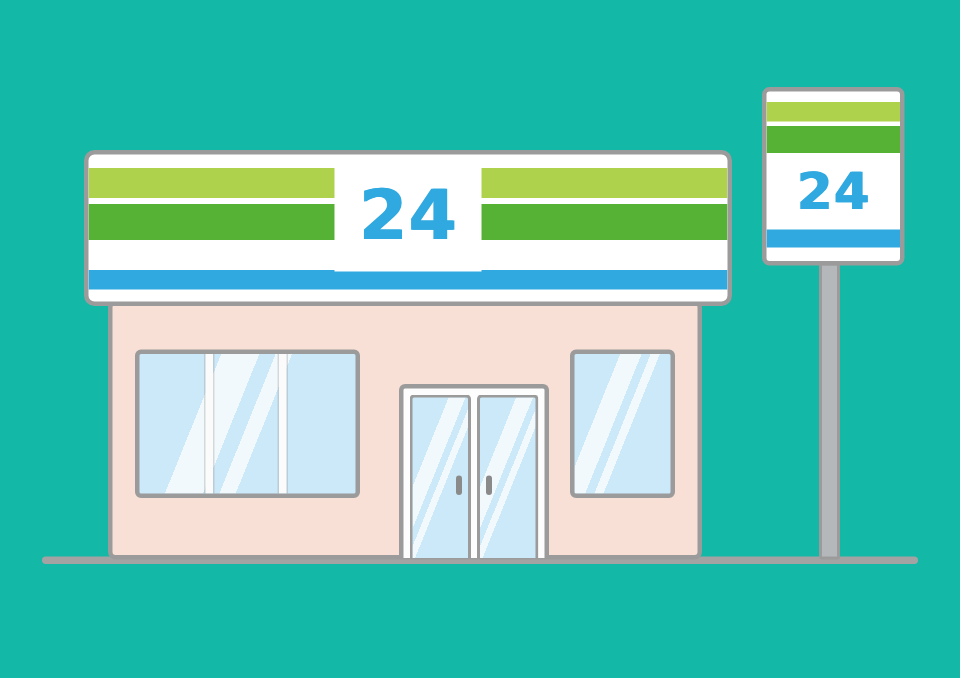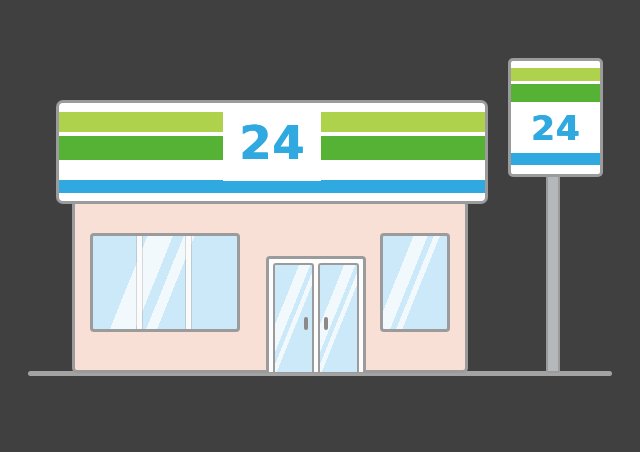--- a/index.html
+++ b/index.html
@@ -1,18 +1,18 @@
 <!DOCTYPE html>
 <html style="--stripe-light-green: #afd24c; --stripe-green: #55b235; --stripe-blue: #2fa9e0; --sign-text-blue: #2fa9e0; --facade-pink: #f8e0d6; --glass-blue: #cbe9f8; --outline-gray: #9b9b9b; --mullion-white: #fbfbfb; --pole-gray: #b4b8ba; --handle-gray: #8a8a8a; --ground-gray: #a3a3a3;"><head>
 <meta charset="utf-8">
 <style>
   html,body{margin:0;padding:0;background:#ffffff;}
   .stage{
     position:relative;width:640px;height:452px;margin:0 auto;
-    background:#404040;overflow:hidden;
+    background:#14b8a6;overflow:hidden;
     font-family:"DejaVu Sans","Liberation Sans",sans-serif;
   }
   
   .ground{
     position:absolute;left:28px;top:371px;width:584px;height:5px;
     background:var(--ground-gray,#a3a3a3);border-radius:3px;
   }
   
   .facade{
     position:absolute;left:72px;top:200px;width:396px;height:173px;

